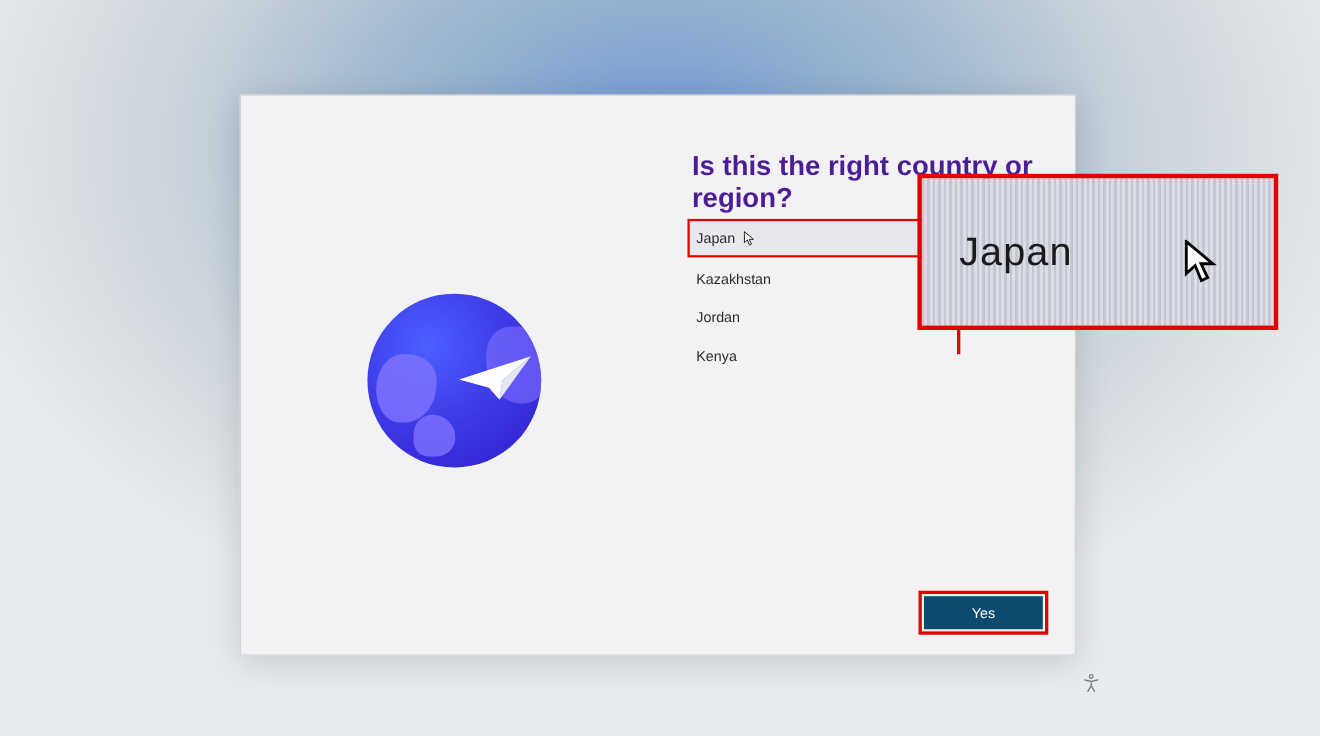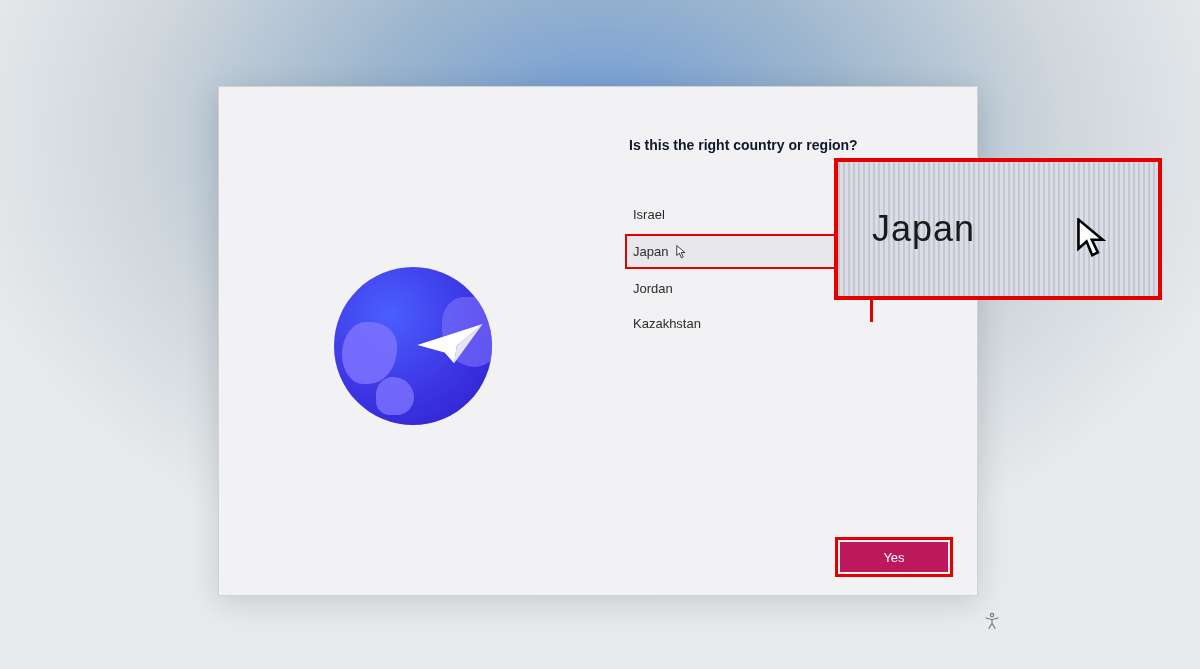--- a/index.html
+++ b/index.html
@@ -47,23 +47,23 @@
     background:#7e72ff; border-radius:40% 50% 50% 60%;
     opacity:0.6;
   }
   .plane {
     position:absolute; left:82px; top:54px; width:68px; height:48px;
   }
   .heading {
     position: absolute;
     left: 410px;
     top: 50px;
-    font-size: 14px;
+    font-size: 25px;
     font-weight: 600;
-    color: #0f172a;
+    color: #4c1d95;
   }
   .list {
     position: absolute;
     left: 410px;
     top: 110px;
     width: 310px;
   }
   .item {
     font-size: 13px;
     color: #2b2b2b;
@@ -84,21 +84,21 @@
   .yes-wrap {
     position:absolute;
     right: 24px;
     bottom: 18px;
     border: 3px solid #e50000;
     padding: 2px;
   }
   .yes-btn {
     width: 108px;
     height: 30px;
-    background: #be185d;
+    background: #0c4a6e;
     color: #fff;
     font-size: 13px;
     border: none;
     cursor: pointer;
     display:flex; align-items:center; justify-content:center;
   }
   .zoom {
     position: absolute;
     left: 834px;
     top: 158px;
@@ -148,29 +148,29 @@
     </div>
     <svg class="plane" viewBox="0 0 100 70">
       <polygon points="2,35 98,4 60,36 56,62 42,46 2,35" fill="#ffffff"></polygon>
       <polygon points="60,36 98,4 56,62" fill="#e6e6f2"></polygon>
     </svg>
   </div>
 
   <div class="heading">Is this the right country or region?</div>
 
   <div class="list">
-    <div class="item">Israel</div>
     <div class="item selected">
       <span>Japan</span>
       <svg class="cursor-small" viewBox="0 0 20 24">
         <path d="M1 1 L1 18 L5.5 14 L9 22 L12 20.5 L8.5 13 L15 13 Z" fill="#fff" stroke="#000" stroke-width="1.3"></path>
       </svg>
     </div>
+    <div class="item">Kazakhstan</div>
     <div class="item">Jordan</div>
-    <div class="item">Kazakhstan</div>
+    <div class="item">Kenya</div>
   </div>
 
   <div class="yes-wrap">
     <button class="yes-btn">Yes</button>
   </div>
 </div>
 
 <div class="connector"></div>
 
 <div class="zoom">

